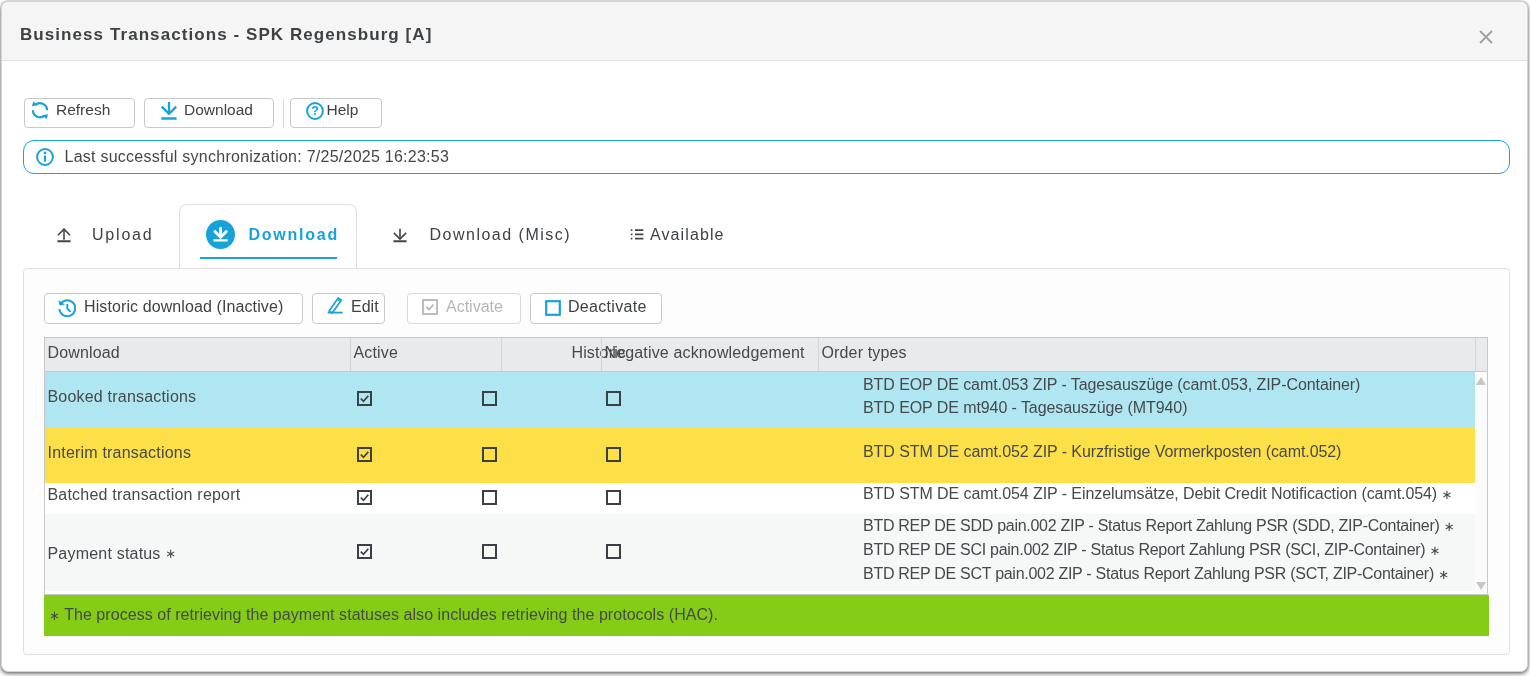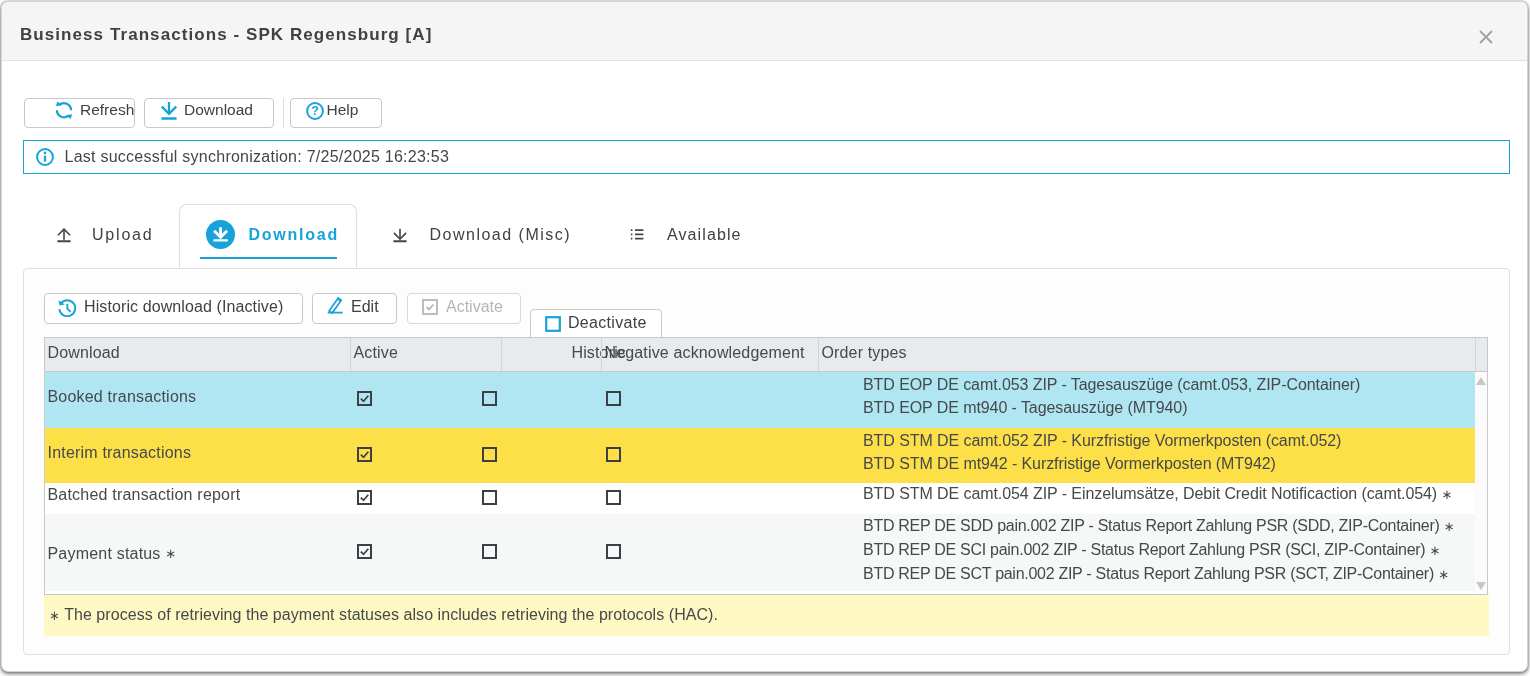--- a/index.html
+++ b/index.html
@@ -17,21 +17,21 @@
   
   .btn { position:absolute; height:30px; background:#fff; border:1px solid #c9c9c9;
     border-radius:4px; display:flex; align-items:center; font-size:15.5px; color:#3e4245; }
   .btn svg { flex:0 0 auto; }
   .btn span { margin-left:5px; white-space:nowrap; position:relative; top:-3px; }
   .btn2 span { top:-2px; }
   .btn2 { font-size:16px; height:31px; }
   .vsep { position:absolute; left:281px; top:96px; width:1px; height:30px; background:#dcdcdc; }
 
   .infobar { position:absolute; left:21px; top:138px; width:1487px; height:34px;
-    border:1px solid #18a6d9; border-radius:0; background:#fff; }
+    border:1px solid #18a6d9; border-radius:11px; background:#fff; }
   .infobar .txt { position:absolute; left:40.5px; top:7px; font-size:16px; letter-spacing:0.25px; line-height:17px; color:#43474a; }
 
   
   .tabtext { position:absolute; font-size:16px; letter-spacing:1.3px; line-height:16px; color:#3e4245; white-space:nowrap; }
   .activetab { position:absolute; left:177px; top:202px; width:178px; height:67px;
     background:#fff; border:1px solid #e0e0e0; border-bottom:none; border-radius:8px 8px 0 0; }
   .tabline { position:absolute; left:197.5px; top:255.4px; width:137.5px; height:2px; background:#17a3d9; }
 
   .panel { position:absolute; left:21px; top:266px; width:1487px; height:387px;
     background:#fdfdfd; border:1px solid #e0e0e0; border-radius:4px; }
@@ -51,34 +51,34 @@
     justify-content:center; font-size:16px; letter-spacing:-0.08px; color:#45494c; line-height:23px; white-space:nowrap; }
   .sbar { position:absolute; left:1430px; top:34px; width:12px; height:221px; background:#fbfbfb; }
   .arr-up { position:absolute; left:1px; top:5px; width:0; height:0;
     border-left:5px solid transparent; border-right:5px solid transparent;
     border-bottom:8px solid #c6c6c6; }
   .arr-dn { position:absolute; left:1px; bottom:3px; width:0; height:0;
     border-left:5px solid transparent; border-right:5px solid transparent;
     border-top:8px solid #c6c6c6; }
 
   .footnote { position:absolute; left:42px; top:593px; width:1445px; height:41px;
-    background:#fef9c3; display:flex; align-items:center; font-size:16px; color:#45494c; }
+    background:#84cc16; display:flex; align-items:center; font-size:16px; color:#45494c; }
   .st { font-size:13px; }
 </style>
 </head>
 <body>
 <div class="dialog">
   <div class="titlebar">
     <div class="title">Business Transactions - SPK Regensburg [A]</div>
     <svg class="close" viewBox="0 0 14 14">
         <path d="M1 1 L13 13 M13 1 L1 13" stroke="#9ea1a4" stroke-width="1.8"></path>
       </svg>
   </div>
 
-  <div class="btn" style="left:22px; top:96px; width:111px; padding-left:34px;">
+  <div class="btn" style="left:22px; top:96px; width:111px; padding-left:10px;">
     <svg width="18" height="18" viewBox="0 0 18 18" style="margin-left:-2px; position:relative; left:-2.2px; top:-3px;">
       <g fill="none" stroke="#17a3d9" stroke-width="2.2">
         <path d="M4.0 4.2 A7.1 7.1 0 0 1 16.1 9.2"></path>
         <path d="M14.0 14.2 A7.1 7.1 0 0 1 1.9 9.2"></path>
       </g>
       <path d="M0.9 5.2 L2.3 0.5 L7.1 4.1 Z" fill="#17a3d9"></path>
       <path d="M17.1 13.2 L15.7 17.9 L10.9 14.3 Z" fill="#17a3d9"></path>
     </svg>
     <span style="margin-left:5px;">Refresh</span>
   </div>
@@ -132,50 +132,50 @@
     <path d="M0.9 4.9 L7 11 L13.1 4.9"></path>
     <path d="M0.4 13.3 H13.6" stroke-width="1.9"></path>
   </svg>
   <div class="tabtext" style="left:427.5px; top:224.5px; letter-spacing:1.5px;">Download (Misc)</div>
 
   <svg style="position:absolute; left:627.6px; top:226.1px;" width="14" height="13" viewBox="0 0 14 13" fill="none" stroke="#424649" stroke-width="1.7">
     <path d="M0.8 2.2 H2.4 M5 2.2 H13.4"></path>
     <path d="M0.8 6.4 H2.4 M5 6.4 H13.4"></path>
     <path d="M0.8 10.6 H2.4 M5 10.6 H13.4"></path>
   </svg>
-  <div class="tabtext" style="left:665px; top:224.5px; letter-spacing:1.1px;text-align:right;">Available</div>
+  <div class="tabtext" style="left:648px; top:224.5px; letter-spacing:1.1px;text-align:right;">Available</div>
 
   <div class="panel"></div>
 
   <div class="btn btn2" style="left:42px; top:291px; width:259px; padding-left:17px;">
     <svg width="18" height="18" viewBox="0 0 18 18" style="position:relative; left:-4.2px; top:-1px;">
       <g fill="none" stroke="#17a3d9" stroke-width="2">
         <path d="M2.9 4.3 A8 8 0 1 1 1.3 10.2"></path>
         <path d="M9.3 5 V9.6 L12.6 12.9" stroke-width="1.9"></path>
       </g>
       <path d="M0.3 1.2 L1.6 6.6 L7 5.4 Z" fill="#17a3d9"></path>
     </svg>
     <span style="margin-left:4px; letter-spacing:0.1px;">Historic download (Inactive)</span>
   </div>
-  <div class="btn btn2" style="left:310px; top:291px; width:85px; padding-left:16px;">
+  <div class="btn btn2" style="left:310px; top:291px; width:73px; padding-left:16px;">
     <svg width="17" height="18" viewBox="0 0 17 18" fill="none" stroke="#17a3d9" style="position:relative; left:-2.5px; top:-2.5px;">
       <path d="M2.1 13.9 L11.2 1.0 L14.3 3.2 L5.2 16.1 Z" stroke-width="1.7"></path>
       <path d="M10.3 2.3 L13.2 4.4" stroke-width="1.2"></path>
       <path d="M0.7 15.6 H15.7" stroke-width="1.8"></path>
     </svg>
     <span style="margin-left:5px;">Edit</span>
   </div>
   <div class="btn btn2" style="left:405px; top:291px; width:114px; padding-left:15px; color:#b4b7b9; border-color:#d8d8d8;">
     <svg width="16" height="16" viewBox="0 0 16 16" fill="none" stroke="#b4b7b9" style="position:relative; left:-1.5px; top:-2px;">
       <rect x="1" y="1" width="14" height="14" stroke-width="1.8"></rect>
       <path d="M4.5 8 L7 10.5 L11.5 5.5" stroke-width="1.8"></path>
     </svg>
     <span style="margin-left:7px;">Activate</span>
   </div>
-  <div class="btn btn2" style="left:528px; top:291px; width:132px; padding-left:16px;margin-top:16px;">
+  <div class="btn btn2" style="left:528px; top:291px; width:132px; padding-left:16px;">
     <svg width="16" height="16" viewBox="0 0 16 16" fill="none" stroke="#17a3d9" style="position:relative; left:-2.5px; top:-1px;">
       <rect x="1.2" y="1.2" width="13.6" height="13.6" stroke-width="2.2"></rect>
     </svg>
     <span style="margin-left:5px; letter-spacing:0.3px;">Deactivate</span>
   </div>
 
   <div class="tbl">
     <div class="thead">
       <div class="th" style="left:0; width:305px; border-left:none;">Download</div>
       <div class="th" style="left:305px; width:126px;">Active</div>
@@ -210,21 +210,20 @@
           <path d="M3.8 7.6 L6.5 10.3 L11.3 4.8" stroke-width="1.7"></path>
         </svg>
       <svg class="cbx" style="left:436.5px; top:19px;" width="15" height="15" viewBox="0 0 15 15" fill="none" stroke="#3a4045">
           <rect x="1" y="1" width="13" height="13" stroke-width="2"></rect>
         </svg>
       <svg class="cbx" style="left:560.5px; top:19px;" width="15" height="15" viewBox="0 0 15 15" fill="none" stroke="#3a4045">
           <rect x="1" y="1" width="13" height="13" stroke-width="2"></rect>
         </svg>
       <div class="ot">
           <div>BTD STM DE camt.052 ZIP - Kurzfristige Vormerkposten (camt.052)</div>
-          <div>BTD STM DE mt942 - Kurzfristige Vormerkposten (MT942)</div>
         </div>
     </div>
 
     <div class="row" style="top:145px; height:30px; background:#fff;">
       <div class="cell1">Batched transaction report</div>
       <svg class="cbx" style="left:311.5px; top:7px;" width="15" height="15" viewBox="0 0 15 15" fill="none" stroke="#3a4045">
           <rect x="1" y="1" width="13" height="13" stroke-width="2"></rect>
           <path d="M3.8 7.6 L6.5 10.3 L11.3 4.8" stroke-width="1.7"></path>
         </svg>
       <svg class="cbx" style="left:436.5px; top:7px;" width="15" height="15" viewBox="0 0 15 15" fill="none" stroke="#3a4045">

